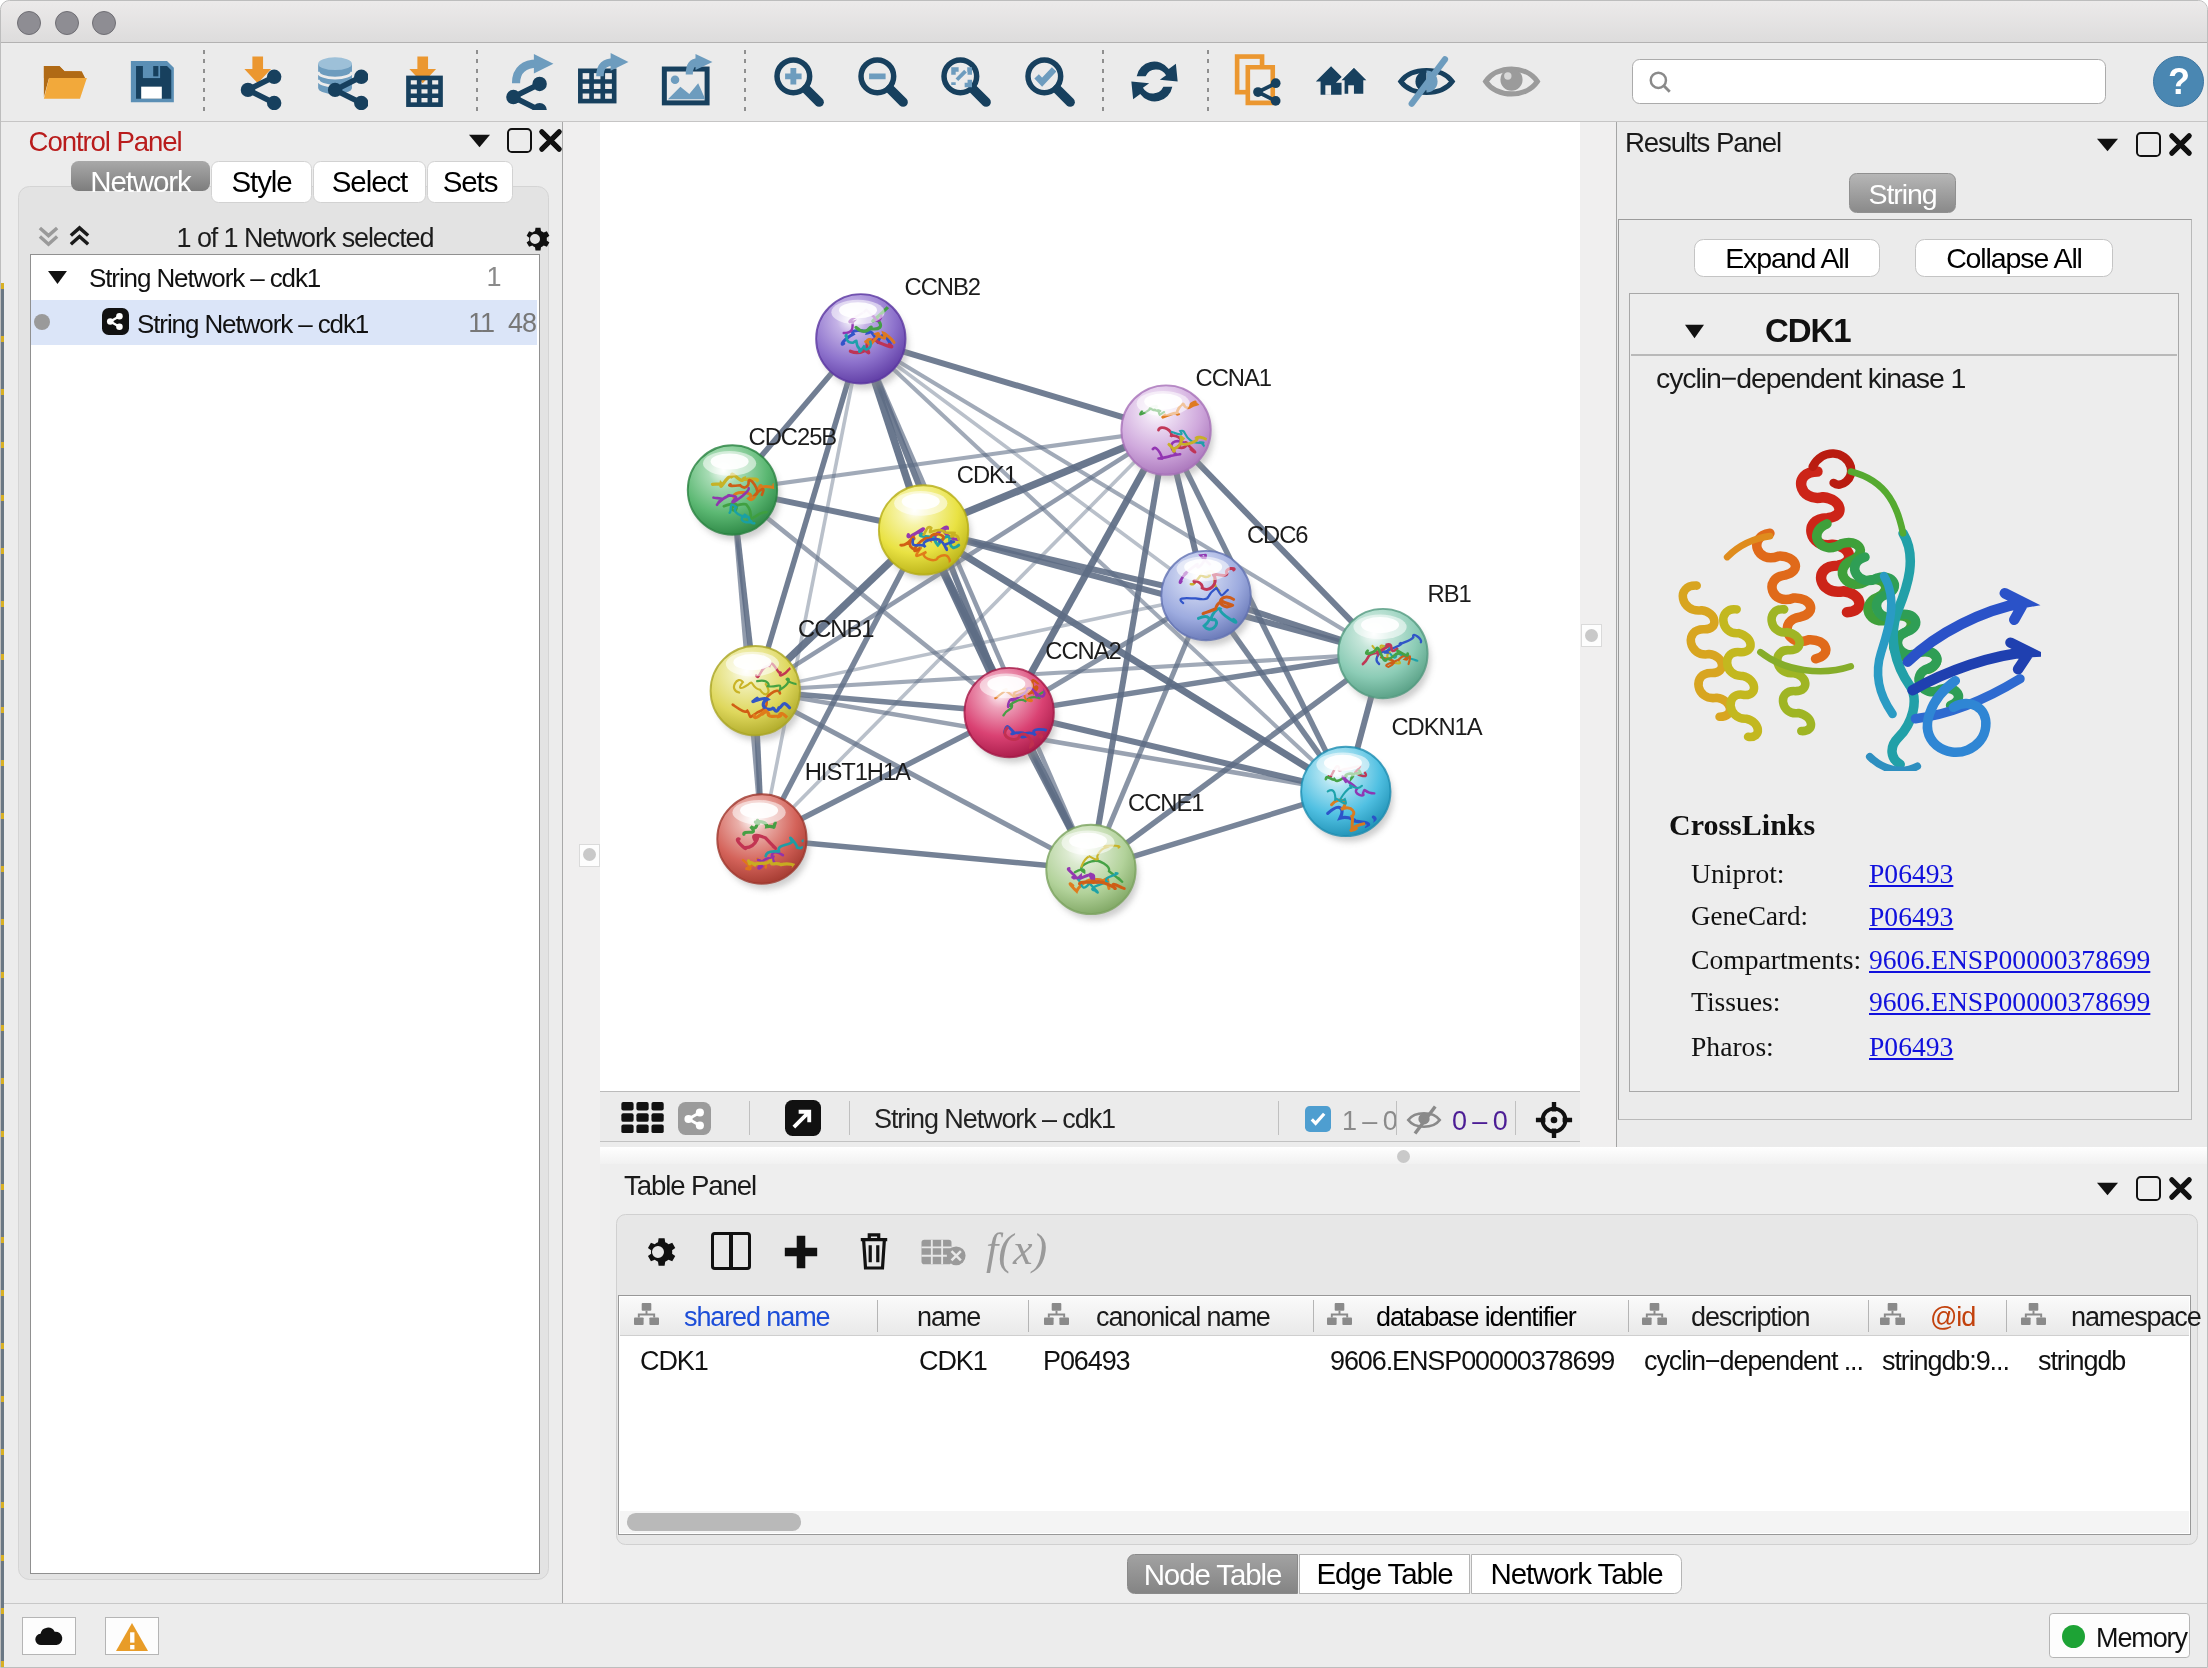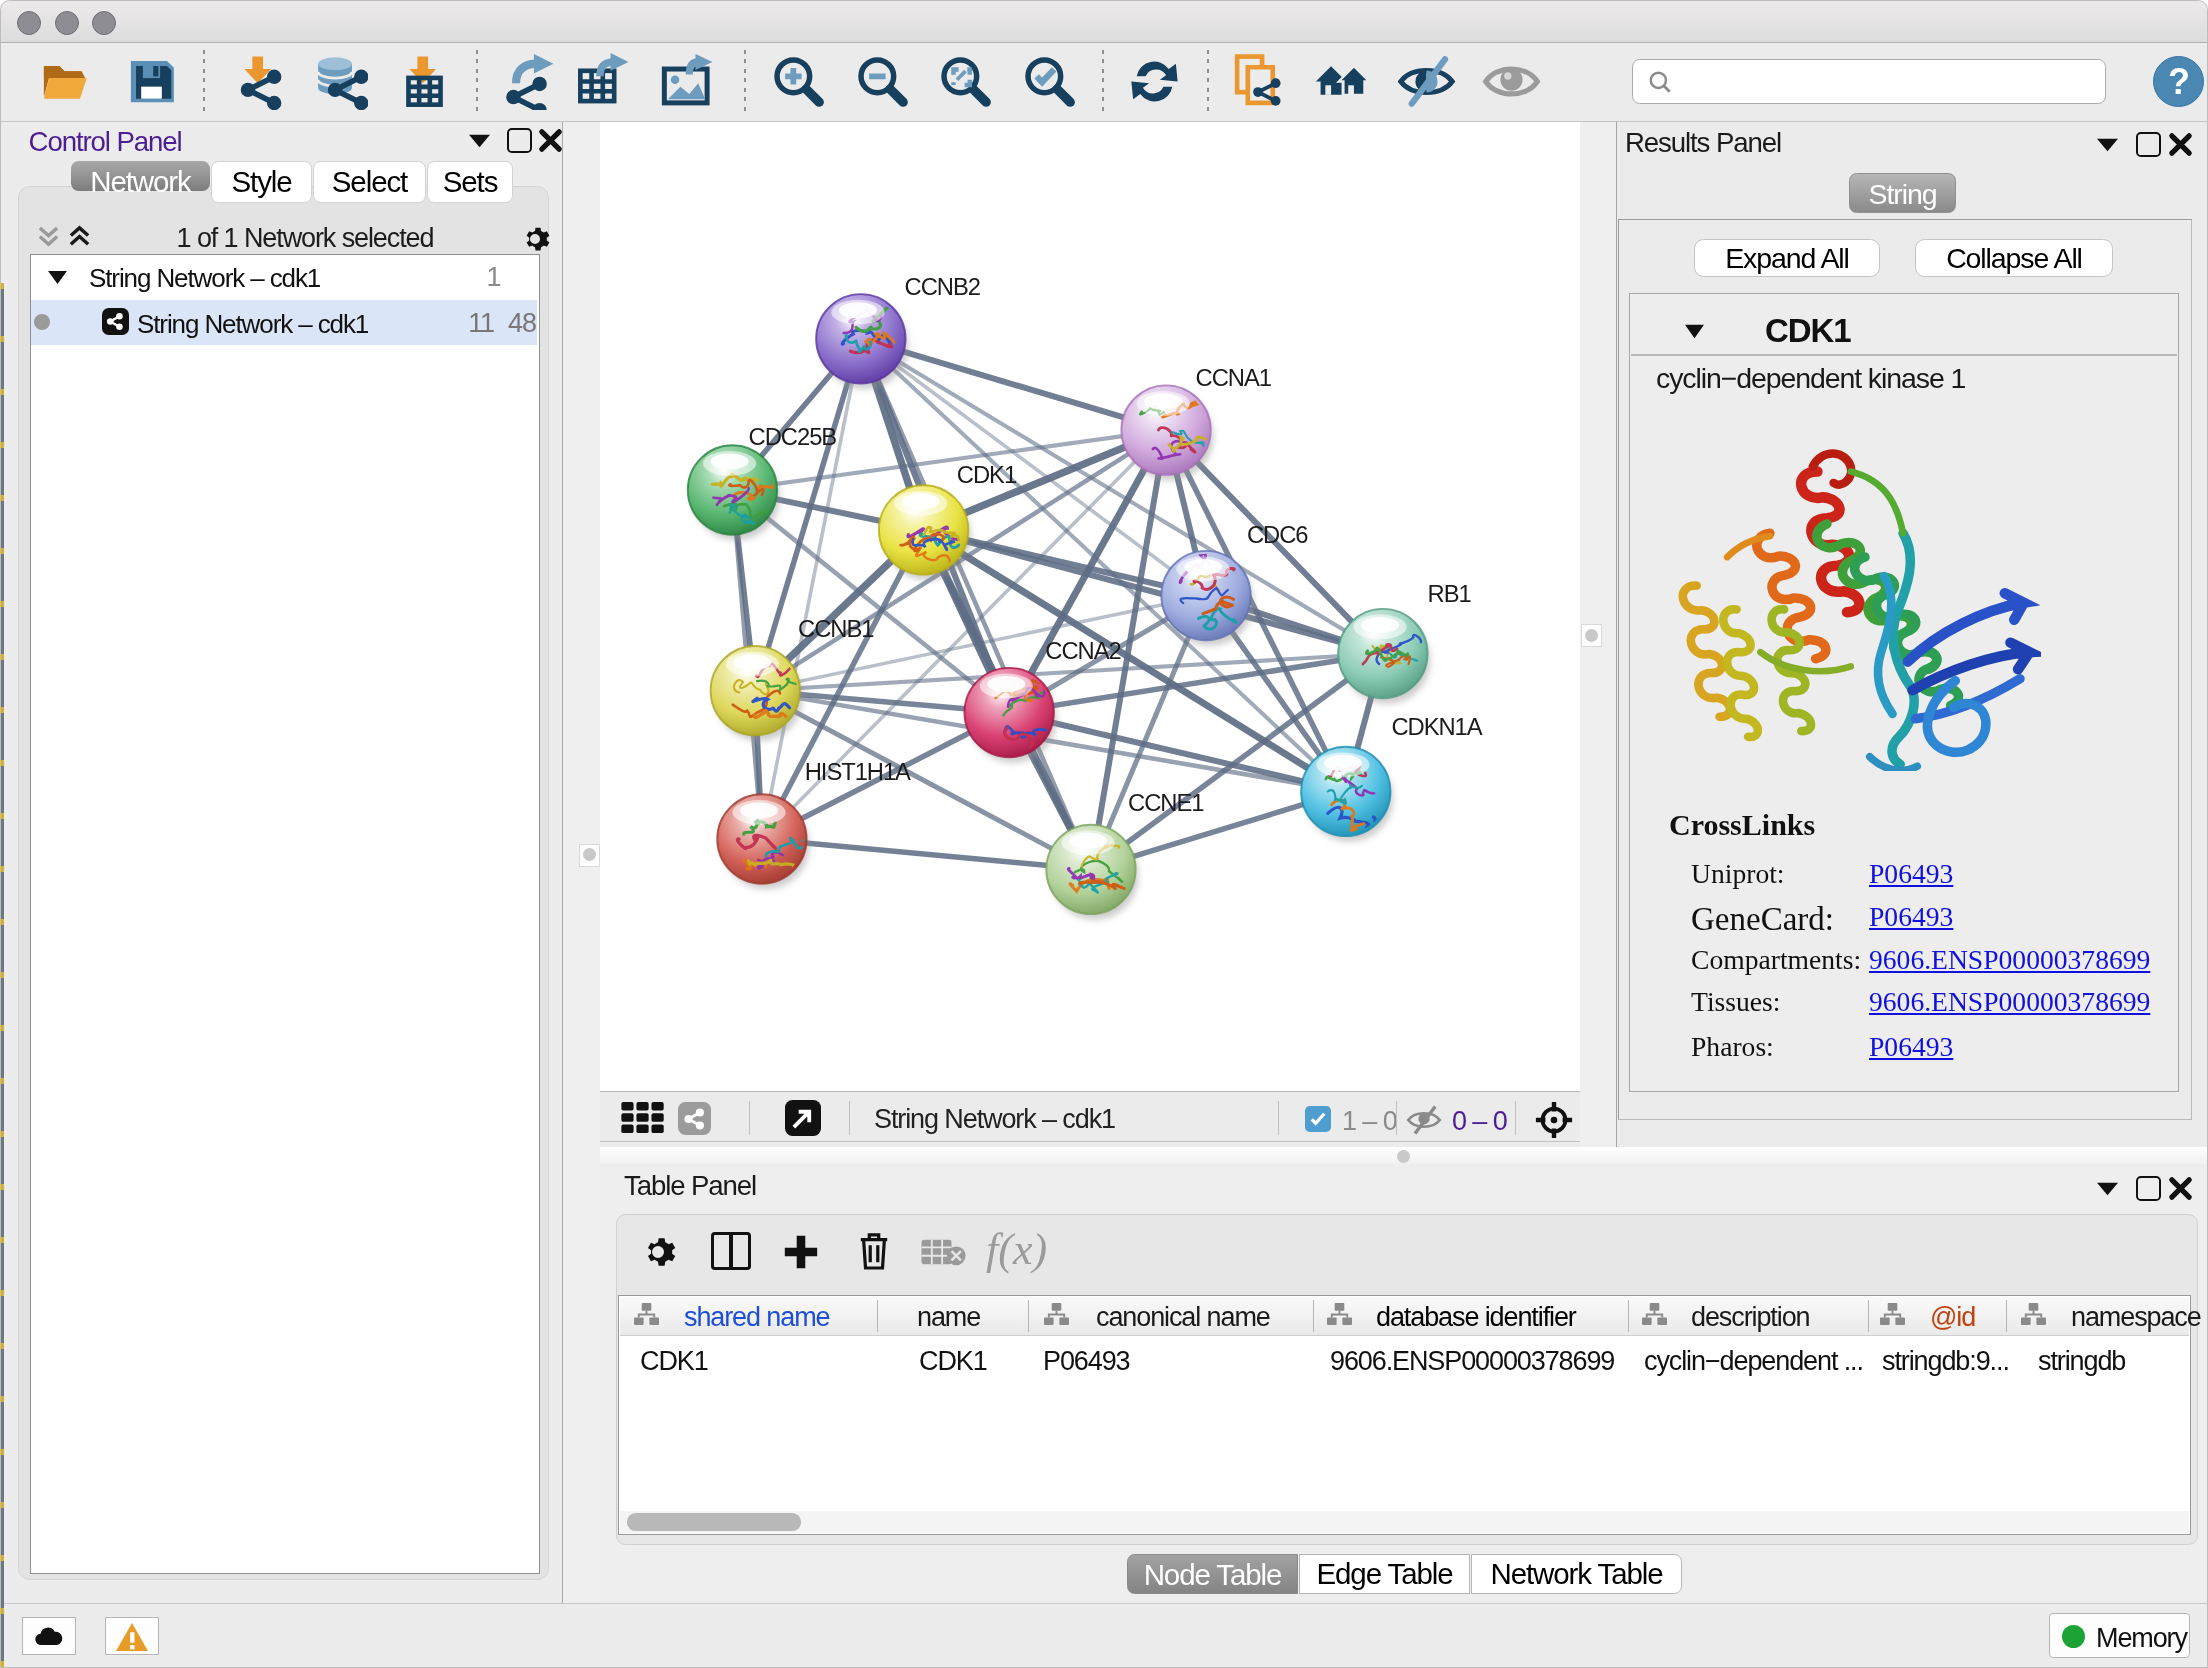--- a/index.html
+++ b/index.html
@@ -148,21 +148,21 @@
     <div class="abs" style="left:743px;top:49px;width:1.9px;height:61px;background-image:repeating-linear-gradient(#8f8f8f 0 3.8px,transparent 3.8px 9.5px)"></div>
     <div class="abs" style="left:1101px;top:49px;width:1.9px;height:61px;background-image:repeating-linear-gradient(#8f8f8f 0 3.8px,transparent 3.8px 9.5px)"></div>
     <div class="abs" style="left:1206px;top:49px;width:1.9px;height:61px;background-image:repeating-linear-gradient(#8f8f8f 0 3.8px,transparent 3.8px 9.5px)"></div>
 <div class="abs" style="left:1631px;top:58px;width:474px;height:45px;background:#ffffff;border:1.9px solid #ababab;border-radius:7.6px"></div>
 <svg class="abs" style="left:1645px;top:67px" width="28.5" height="28.5" viewBox="0 0 30 30">
       <circle cx="13" cy="13" r="8" fill="none" stroke="#8a8a8a" stroke-width="2.6"></circle>
       <path d="M19 19 l6 6" stroke="#8a8a8a" stroke-width="3"></path>
     </svg>
 <div class="abs" style="left:2152px;top:55px;width:51px;height:51px;border-radius:50%;background:#4a87b2;border:1.9px solid #3a74a0;color:#fff;font-size:36px;font-weight:bold;text-align:center;line-height:49px">?</div>
 
-<div class="abs" style="left:27.6px;top:125px;font-size:27.6px;color:#4c1d95">Control Panel</div>
+<div class="abs" style="left:27.6px;top:125px;font-size:27.6px;color:#b91c1c">Control Panel</div>
 
 <svg class="abs" style="left:466px;top:129px" width="25" height="21" viewBox="0 0 26 22">
       <path d="M2 5 h22 l-11 13z" fill="#111"></path>
     </svg>
 <div class="abs" style="left:506px;top:127px;width:25px;height:25px;border:2.9px solid #111;border-radius:4.8px"></div>
 <svg class="abs" style="left:537px;top:127px" width="25" height="25" viewBox="0 0 26 26">
       <path d="M4 4 L22 22 M22 4 L4 22" stroke="#111" stroke-width="5.5" stroke-linecap="round"></path>
     </svg>
 <div class="abs" style="left:17px;top:185px;width:531px;height:1394px;background:#e3e3e3;border:1px solid #d4d4d4;border-radius:11.4px"></div>
 <div class="abs" style="left:70px;top:160px;width:139px;height:30px;background:linear-gradient(#a9a9a9,#7d7d7d);border-radius:7.6px;color:#fff;font-size:29.5px;text-align:center;line-height:42px">Network</div>
@@ -627,21 +627,21 @@
 <path d="M190 30 C230 40 240 70 245 95" stroke="#55aa30" stroke-width="7"></path>
 <path d="M60 120 C75 105 90 100 105 98" stroke="#df8c1d" stroke-width="7"></path>
 <path d="M95 220 C120 240 160 245 190 235" stroke="#86ad2a" stroke-width="7"></path>
 <path d="M210 330 C225 345 245 348 260 340" stroke="#2e8fc0" stroke-width="8"></path>
 </g>
     </svg>
 
 <div class="abs ser" style="left:1668px;top:807px;font-size:30px;font-weight:bold;color:#111">CrossLinks</div>
 <div class="abs ser" style="left:1690px;top:857px;font-size:27.6px;color:#111">Uniprot:</div>
 <div class="abs ser" style="left:1868px;top:857px;font-size:27.6px;color:#1111dd;text-decoration:underline">P06493</div>
-<div class="abs ser" style="left:1690px;top:900px;font-size:33px;color:#111">GeneCard:</div>
+<div class="abs ser" style="left:1690px;top:900px;font-size:27px;color:#111">GeneCard:</div>
 <div class="abs ser" style="left:1868px;top:900px;font-size:27.6px;color:#1111dd;text-decoration:underline">P06493</div>
 <div class="abs ser" style="left:1690px;top:943px;font-size:27.6px;color:#111">Compartments:</div>
 <div class="abs ser" style="left:1868px;top:943px;font-size:27.6px;color:#1111dd;text-decoration:underline">9606.ENSP00000378699</div>
 <div class="abs ser" style="left:1690px;top:985px;font-size:27.6px;color:#111">Tissues:</div>
 <div class="abs ser" style="left:1868px;top:985px;font-size:27.6px;color:#1111dd;text-decoration:underline">9606.ENSP00000378699</div>
 <div class="abs ser" style="left:1690px;top:1030px;font-size:27.6px;color:#111">Pharos:</div>
 <div class="abs ser" style="left:1868px;top:1030px;font-size:27.6px;color:#1111dd;text-decoration:underline">P06493</div>
 
 <div class="abs" style="left:599px;top:1163px;width:1609px;height:438px;background:#eeeeee"></div>
 <div class="abs" style="left:623px;top:1169px;font-size:27.6px;color:#1a1a1a">Table Panel</div>

